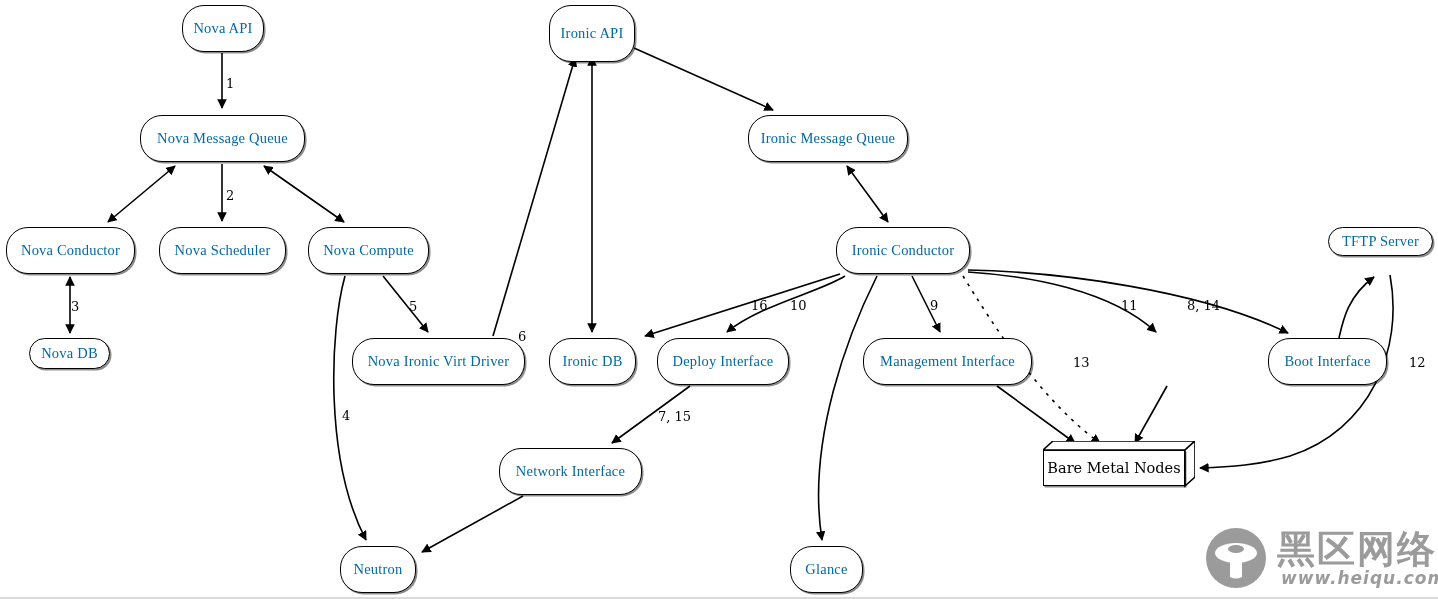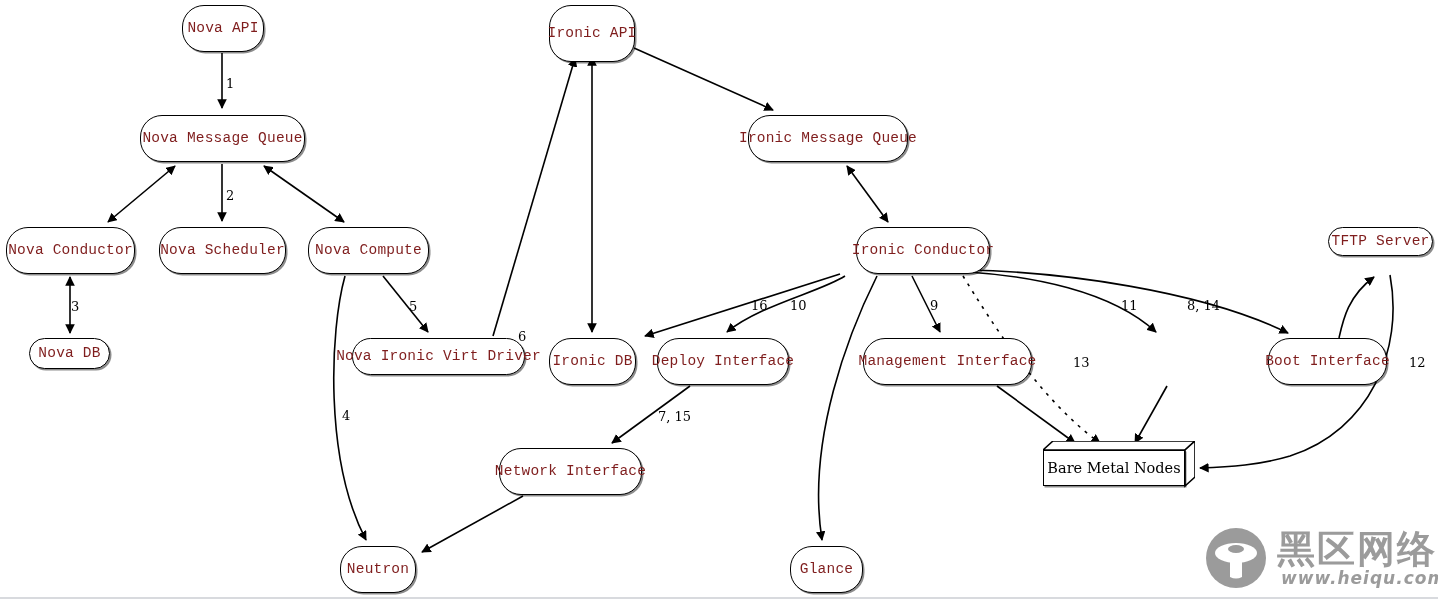--- a/index.html
+++ b/index.html
@@ -28,22 +28,22 @@
   .node {
     position: absolute;
     box-sizing: border-box;
     border: 1.4px solid #000000;
     border-radius: 22px;
     background: #ffffff;
     display: flex;
     align-items: center;
     justify-content: center;
     text-align: center;
-    color: #7f1d1d;
-    font-family: Liberation Mono, monospace;
+    color: #0369a1;
+    font-family: Liberation Serif, serif;
     font-size: 14.5px;
     line-height: 1.1;
     letter-spacing: 0.2px;
     white-space: nowrap;
     z-index: 3;
     box-shadow: 1.5px 1.5px 0 rgba(0,0,0,0.45);
   }
   .node3d {
     position: absolute;
     z-index: 4;
@@ -205,37 +205,37 @@
   </div>
 
   <div class="node" style="left:308px; top:227px; width:121px; height:47px;">
     <span>Nova Compute</span>
   </div>
 
   <div class="node" style="left:29px; top:338px; width:81px; height:31px;">
     <span>Nova DB</span>
   </div>
 
-  <div class="node" style="left:352px; top:338px; width:173px; height:37px;">
+  <div class="node" style="left:352px; top:338px; width:173px; height:47px;">
     <span>Nova Ironic Virt Driver</span>
   </div>
 
   <div class="node" style="left:340px; top:546px; width:76px; height:47px;">
     <span>Neutron</span>
   </div>
 
   <div class="node" style="left:549px; top:5px; width:86px; height:57px;">
     <span>Ironic API</span>
   </div>
 
   <div class="node" style="left:748px; top:115px; width:160px; height:47px;">
     <span>Ironic Message Queue</span>
   </div>
 
-  <div class="node" style="left:856px; top:227px; width:134px; height:47px;">
+  <div class="node" style="left:836px; top:227px; width:134px; height:47px;">
     <span>Ironic Conductor</span>
   </div>
 
   <div class="node" style="left:549px; top:338px; width:87px; height:47px;">
     <span>Ironic DB</span>
   </div>
 
   <div class="node" style="left:657px; top:338px; width:132px; height:47px;">
     <span>Deploy Interface</span>
   </div>

